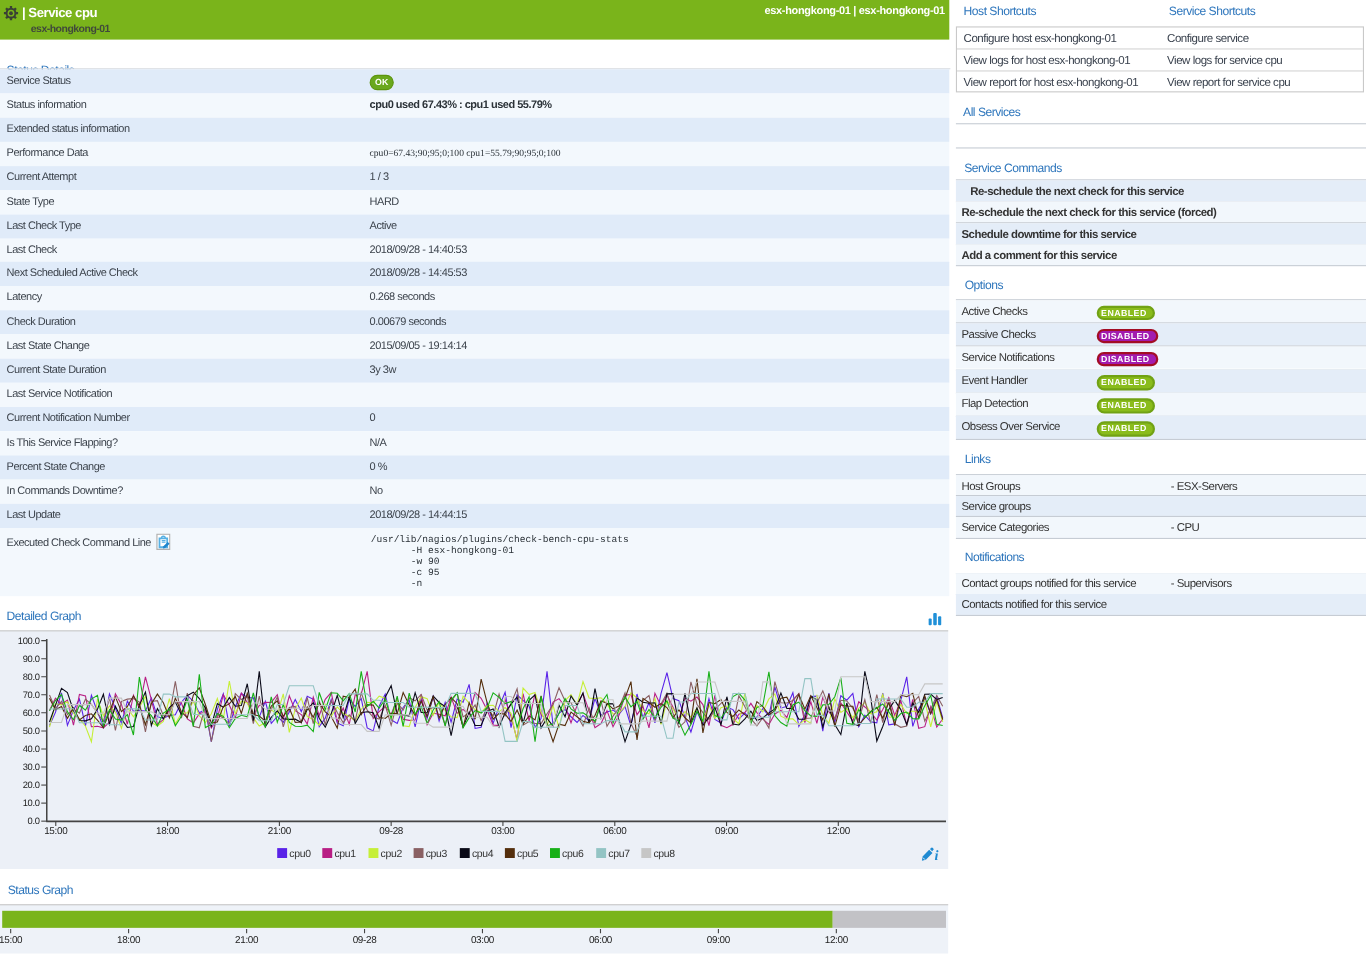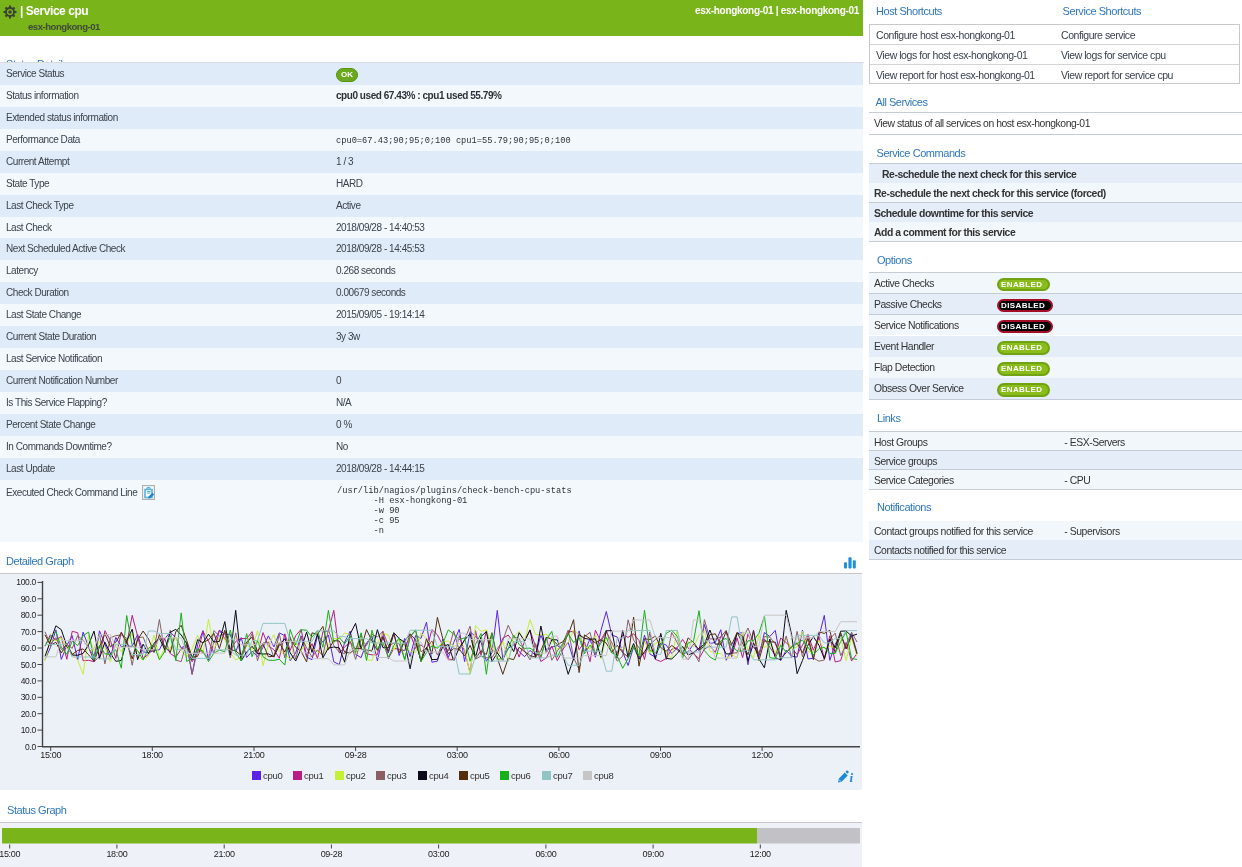--- a/index.html
+++ b/index.html
@@ -1,16 +1,16 @@
 <!DOCTYPE html>
 <html><head><meta charset="utf-8"><style>
 * { margin:0; padding:0; box-sizing:border-box; }
 html,body { width:1242px; height:867px; position:relative; overflow:hidden; background:#fff;
   font-family:"Liberation Sans", sans-serif; letter-spacing:-0.45px; }
-.mono { font-family:Liberation Mono, monospace; font-size:8.7px; letter-spacing:0; color:#2b3238; }
+.mono { font-family:Liberation Serif, serif; font-size:8.7px; letter-spacing:0; color:#2b3238; }
 #hdr { position:absolute; left:0; top:0; width:863px; height:36px; background:#7ab41b; }
 #hdr .t1 { position:absolute; left:20px; top:4px; font-size:12px; font-weight:bold; color:#fff; }
 #hdr .t2 { position:absolute; left:28px; top:21px; font-size:9.5px; font-weight:bold; color:#40493b; }
 #hdr .t3 { position:absolute; right:4px; top:5px; font-size:10px; letter-spacing:-0.3px; font-weight:bold; color:#fff; }
 .h { position:absolute; font-size:11px; color:#2e76bc; }
 .lrow { position:absolute; left:0; width:863px; height:22px; font-size:10px; color:#3c434c; }
 .lrow.dark { background:#e0ebf9; }
 .lrow.lite { background:#f3f8fd; }
 .lab { position:absolute; left:6px; top:5px; }
 .val { position:absolute; left:336px; top:5px; }
@@ -23,21 +23,21 @@
 .axt2 { font-size:9px; fill:#222; font-family:"Liberation Sans", sans-serif; letter-spacing:-0.3px; }
 .legt { font-size:9.5px; fill:#333; font-family:"Liberation Sans", sans-serif; letter-spacing:-0.3px; }
 #rp { position:absolute; left:869px; top:0; width:373px; height:867px; font-size:10.4px; color:#3a424e; }
 #rp .rrow { position:absolute; left:0; width:373px; padding-left:5px; padding-top:5px; font-size:10.4px; color:#333; }
 #rp .pale { background:#f2f7fc; }
 #rp .blue { background:#e4edf8; }
 #rp .sep { position:absolute; left:0; width:373px; height:1px; background:#c6ccd4; }
 .pill { display:inline-block; color:#fff; font-weight:bold; font-size:8px; letter-spacing:0.4px;
   line-height:9.5px; border-radius:7px; padding:0 6px 0 2px; }
 .pill.en { background:#8abc1c; border:2px solid #71a214; }
-.pill.dis { background:#000000; border:2px solid #a30d25; }
+.pill.dis { background:#a21caf; border:2px solid #a30d25; }
 #stable { position:absolute; left:0; top:23.5px; width:371px; border:1px solid #c9c9c9; font-size:10.5px; }
 #stable .srow { position:relative; height:20.4px; border-bottom:1px solid #d4d4d4;text-align:right; }
 #stable .srow:last-child { border-bottom:none; height:17.5px; }
 #stable .c1 { position:absolute; left:6px; top:4px; }
 #stable .c2 { position:absolute; left:191px; top:4px; }
 </style></head><body>
 
 <div id="hdr">
   <svg width="14" height="14" style="position:absolute;left:2.5px;top:4.5px" viewBox="0 0 16 16">
     <g fill="none" stroke="#3a4135" stroke-width="2.1">
@@ -272,21 +272,20 @@
         <span class="c1">View logs for host esx-hongkong-01</span>
         <span class="c2">View logs for service cpu</span>
       </div>
     <div class="srow">
         <span class="c1">View report for host esx-hongkong-01</span>
         <span class="c2">View report for service cpu</span>
       </div>
   </div>
   <div class="h" style="left:6.5px;top:95.5px">All Services</div>
   <div class="sep" style="top:111.8px"></div>
-  <div class="rrow" style="top:112.8px;height:21.5px">View status of all services on host esx-hongkong-01</div>
   <div class="sep" style="top:134.3px"></div>
   <div class="h" style="left:7.5px;top:146.5px">Service Commands</div>
   <div class="sep" style="top:163.2px"></div>
 <div class="rrow blue" style="top:163.7px;height:19.1px;font-weight:bold;padding-left:13px;">Re-schedule the next check for this service</div>
 <div class="sep" style="top:182.8px"></div>
 <div class="rrow pale" style="top:183.2px;height:19.1px;font-weight:bold;">Re-schedule the next check for this service (forced)</div>
 <div class="sep" style="top:202.3px"></div>
 <div class="rrow blue" style="top:202.8px;height:19.1px;font-weight:bold;">Schedule downtime for this service</div>
 <div class="sep" style="top:221.8px"></div>
 <div class="rrow pale" style="top:222.3px;height:19.1px;font-weight:bold;">Add a comment for this service</div>

